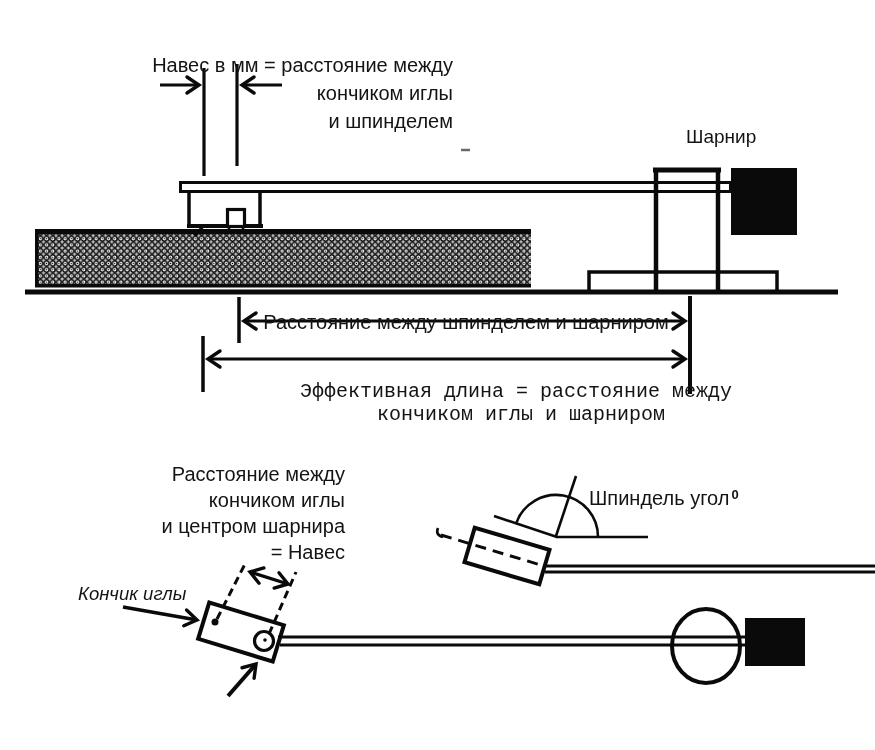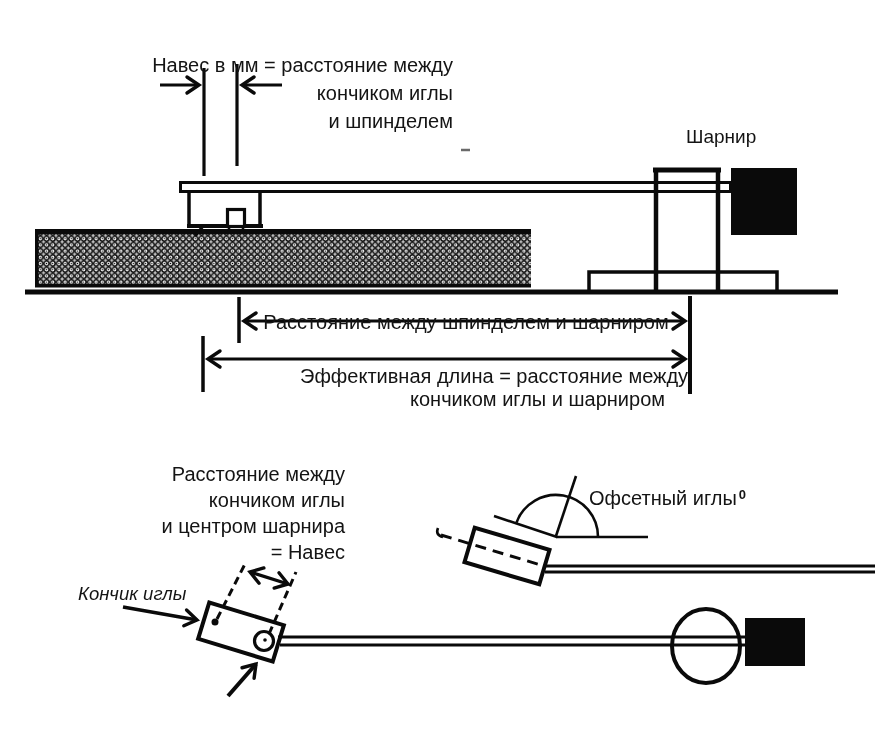--- a/index.html
+++ b/index.html
@@ -128,32 +128,32 @@
   <div class="lbl r" style="left:140px; top:31px; width:313px; font-size:20px; line-height:28px;margin-top:20px;">
     <div>Навес в мм = расстояние между</div>
     <div>кончиком иглы</div>
     <div>и шпинделем</div>
   </div>
 
   <div class="lbl" style="left:686px; top:125px; font-size:19px;">Шарнир</div>
 
   <div class="lbl c" style="left:255px; top:309px; width:422px; font-size:20px;">Расстояние между шпинделем и шарниром</div>
 
-  <div class="lbl r" style="left:300px; top:365px; width:365px; font-size:20px; line-height:23px;">
+  <div class="lbl r" style="left:300px; top:380px; width:365px; font-size:20px; line-height:23px;font-family:Liberation Mono, monospace;">
     <div>Эффективная длина = расстояние между</div>
     <div>кончиком иглы и шарниром</div>
   </div>
 
   <div class="lbl r" style="left:145px; top:461px; width:200px; font-size:20px; line-height:26px;">
     <div>Расстояние между</div>
     <div>кончиком иглы</div>
     <div>и центром шарнира</div>
     <div>= Навес</div>
   </div>
 
   <div class="lbl" style="left:78px; top:582px; font-size:18.5px;font-style:italic;">Кончик иглы</div>
 
 
   <div class="lbl" style="left:589px; top:485px; font-size:20px;">
-    <span>Офсетный иглы</span><sup class="deg">0</sup>
+    <span>Шпиндель угол</span><sup class="deg">0</sup>
   </div>
 
 </div>
 
 </body></html>

